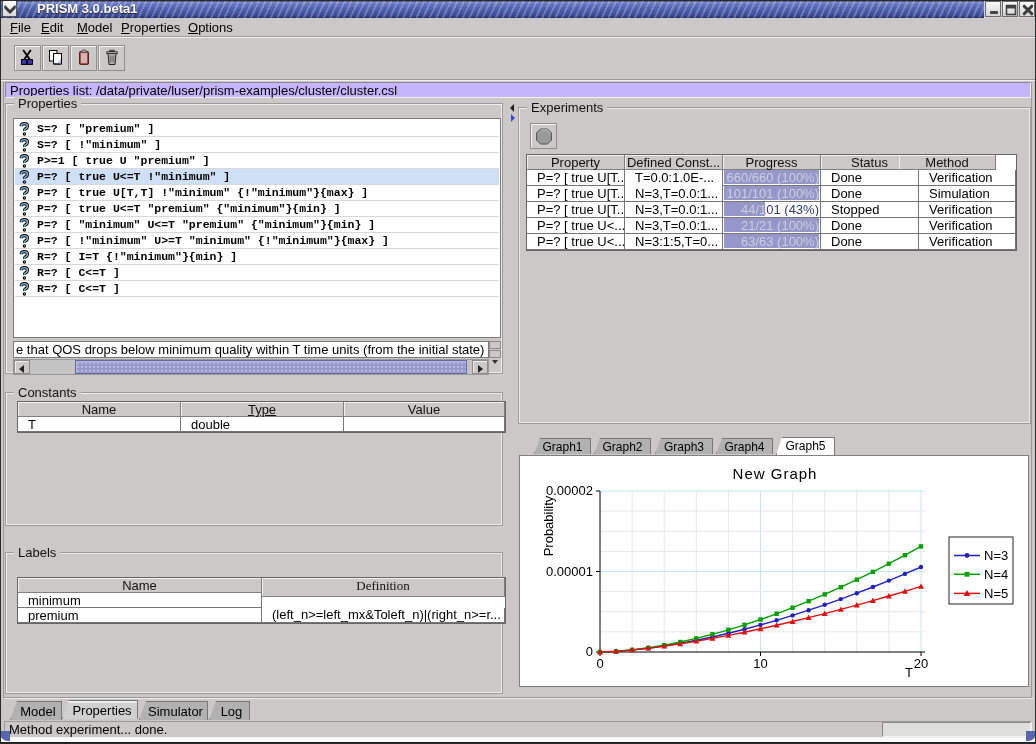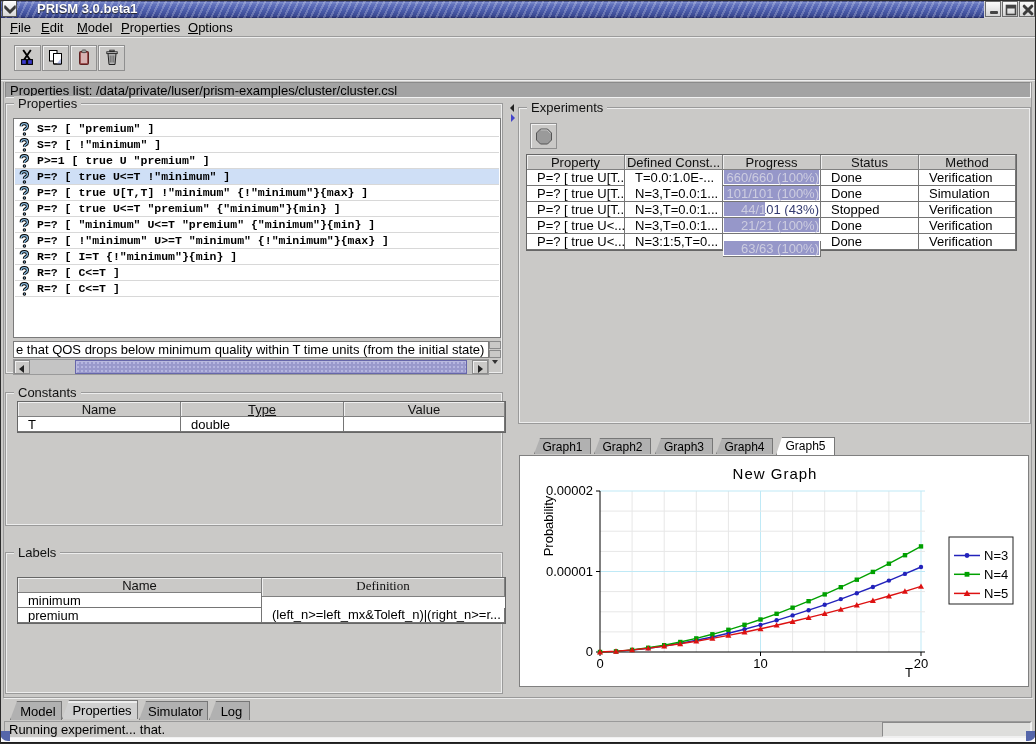--- a/index.html
+++ b/index.html
@@ -18,21 +18,21 @@
 .tbtn { position:absolute; top:1px; width:16px; height:16px; background:linear-gradient(#fbfbfb,#d4d4d4); border:1px solid #6b6b6b; }
 .tbtn svg { position:absolute; left:1px; top:1px; }
 
 #menubar { left:1px; top:18px; width:1034px; height:19px; background:#cac9c7; border-bottom:1px solid #9b9b9b; box-shadow:0 1px 0 #eee; font-size:13px; color:#000; }
 .mitem { position:absolute; top:2px; height:16px; line-height:16px; }
 
 #toolbar { left:1px; top:38px; width:1034px; height:42px; background:#cac9c7; border-bottom:1px solid #9b9b9b; box-shadow:0 1px 0 #eee; }
 .tb { position:absolute; top:7px; width:27px; height:26px; background:#cac9c7; border:1px solid #8f8f8f; box-shadow:inset 1px 1px 0 #f2f2f2; }
 .tb svg { position:absolute; left:4px; top:3px; }
 
-#proplabel { left:5px; top:82px; width:1026px; height:16px; background:#a3a3a3; border:1px solid; border-color:#8a8a8a #f2f2f2 #f2f2f2 #8a8a8a; font-size:13px; line-height:15px; padding-left:4px; }
+#proplabel { left:5px; top:82px; width:1026px; height:16px; background:#c4b5fd; border:1px solid; border-color:#8a8a8a #f2f2f2 #f2f2f2 #8a8a8a; font-size:13px; line-height:15px; padding-left:4px; }
 
 .panel { border:1px solid #9a9a9a; box-shadow:inset 1px 1px 0 #ededed, inset -1px -1px 0 #ededed; }
 .ptitle { position:absolute; top:-8px; left:8px; background:#cac9c7; padding:0 4px; font-size:13px; height:15px; line-height:15px; color:#111; }
 
 #plist { left:13px; top:118px; width:488px; height:220px; background:#fff; border:1px solid #7a7a7a; overflow:hidden; }
 .prow { position:absolute; left:1px; width:484px; height:16px; font-family:"Liberation Mono", monospace; font-size:11.5px; font-weight:bold; line-height:16px; white-space:pre; border-bottom:1px solid #d8d8d8; }
 .prow .qm { position:absolute; left:4px; top:1px; }
 .prow .tx { position:absolute; left:22px; }
 .sel { background:#cfdff6; }
 
@@ -257,21 +257,21 @@
     <svg width="18" height="18" viewBox="0 0 18 18">
       <path d="M5.5 2 h7 l4 4 v7 l-4 4 h-7 l-4 -4 v-7 Z" fill="#9a9a9a" stroke="#555"></path>
       <path d="M6 3 h6 l3.5 3.5" stroke="#c0c0c0" fill="none"></path>
     </svg>
   </div>
 <div class="tbl" style="left:526px; top:154px; width:491px; height:97px;">
 <div class="th" style="left:0px; top:0; width:98px; height:15px; line-height:15px;">Property</div>
 <div class="th" style="left:98px; top:0; width:98px; height:15px; line-height:15px;">Defined Const...</div>
 <div class="th" style="left:196px; top:0; width:98px; height:15px; line-height:15px;">Progress</div>
 <div class="th" style="left:294px; top:0; width:98px; height:15px; line-height:15px;">Status</div>
-<div class="th" style="left:392px; top:0; width:97px; height:15px; line-height:15px;">Method</div>
+<div class="th" style="left:372px; top:0; width:97px; height:15px; line-height:15px;">Method</div>
 <div class="td" style="left:0px; top:15px; width:98px; height:16px; line-height:16px;">P=? [ true U[T...</div>
 <div class="td" style="left:98px; top:15px; width:98px; height:20px; line-height:16px;">T=0.0:1.0E-...</div>
 <div class="td" style="left:196px; top:15px; width:98px; height:16px; line-height:16px;">
       <div class="pgc">
         <div class="pgf" style="width:100%"></div>
         <div class="pgt" style="color:#cdcde0;">660/660 (100%)</div>
       </div>
     </div>
 <div class="td" style="left:294px; top:15px; width:98px; height:16px; line-height:16px;">Done</div>
 <div class="td" style="left:392px; top:15px; width:97px; height:16px; line-height:16px;">Verification</div>
@@ -301,21 +301,21 @@
 <div class="td" style="left:196px; top:63px; width:98px; height:16px; line-height:16px;">
       <div class="pgc">
         <div class="pgf" style="width:100%"></div>
         <div class="pgt" style="color:#cdcde0;">21/21 (100%)</div>
       </div>
     </div>
 <div class="td" style="left:294px; top:63px; width:98px; height:16px; line-height:16px;">Done</div>
 <div class="td" style="left:392px; top:63px; width:97px; height:16px; line-height:16px;">Verification</div>
 <div class="td" style="left:0px; top:79px; width:98px; height:16px; line-height:16px;">P=? [ true U&lt;...</div>
 <div class="td" style="left:98px; top:79px; width:98px; height:16px; line-height:16px;">N=3:1:5,T=0...</div>
-<div class="td" style="left:196px; top:79px; width:98px; height:16px; line-height:16px;margin-top:7px;">
+<div class="td" style="left:196px; top:79px; width:98px; height:16px; line-height:16px;">
       <div class="pgc">
         <div class="pgf" style="width:100%"></div>
         <div class="pgt" style="color:#cdcde0;">63/63 (100%)</div>
       </div>
     </div>
 <div class="td" style="left:294px; top:79px; width:98px; height:16px; line-height:16px;">Done</div>
 <div class="td" style="left:392px; top:79px; width:97px; height:16px; line-height:16px;">Verification</div>
 </div>
 
 <div class="abs" style="left:519px; top:455px; width:510px; height:232px; background:#fff; border:1px solid #808080;"></div>
@@ -436,21 +436,21 @@
     <path d="M444 133.9 L447.3 139.9 L440.7 139.9 Z" fill="#dd1111"></path>
 <text x="461" y="104" font-size="13" fill="#000">N=3</text>
 <text x="461" y="122.8" font-size="13" fill="#000">N=4</text>
 <text x="461" y="141.9" font-size="13" fill="#000">N=5</text>
 </svg>
 
 <div class="btab" style="left:10px; top:701px; width:52px;">Model</div>
 <div class="btab btabsel" style="left:62px; top:700px; width:76px;">Properties</div>
 <div class="btab" style="left:139px; top:701px; width:69px;">Simulator</div>
 <div class="btab" style="left:209px; top:701px; width:41px;">Log</div>
-<div id="statusbar" class="abs">Running experiment... that.</div>
+<div id="statusbar" class="abs">Method experiment... done.</div>
 <div id="statusdiv" class="abs"></div>
 <div id="botstrip" class="abs"></div>
 <div id="botline" class="abs"></div>
 <div class="bluecorner abs" style="left:0; top:731px; border-radius:0 0 0 8px;"></div>
 <div class="bluecorner abs" style="left:1026px; top:731px; border-radius:0 0 8px 0;"></div>
 <div class="abs" style="left:3px; top:82px; width:1px; height:616px; background:#9a9a9a;"></div>
 <div class="abs" style="left:1031px; top:82px; width:1px; height:616px; background:#9a9a9a;"></div>
 <div class="abs" style="left:3px; top:697px; width:1029px; height:1px; background:#9a9a9a;"></div>
 <div class="abs" style="left:4px; top:698px; width:1029px; height:1px; background:#ededed;"></div>
 <div id="frame" class="abs" style="pointer-events:none;"></div>

